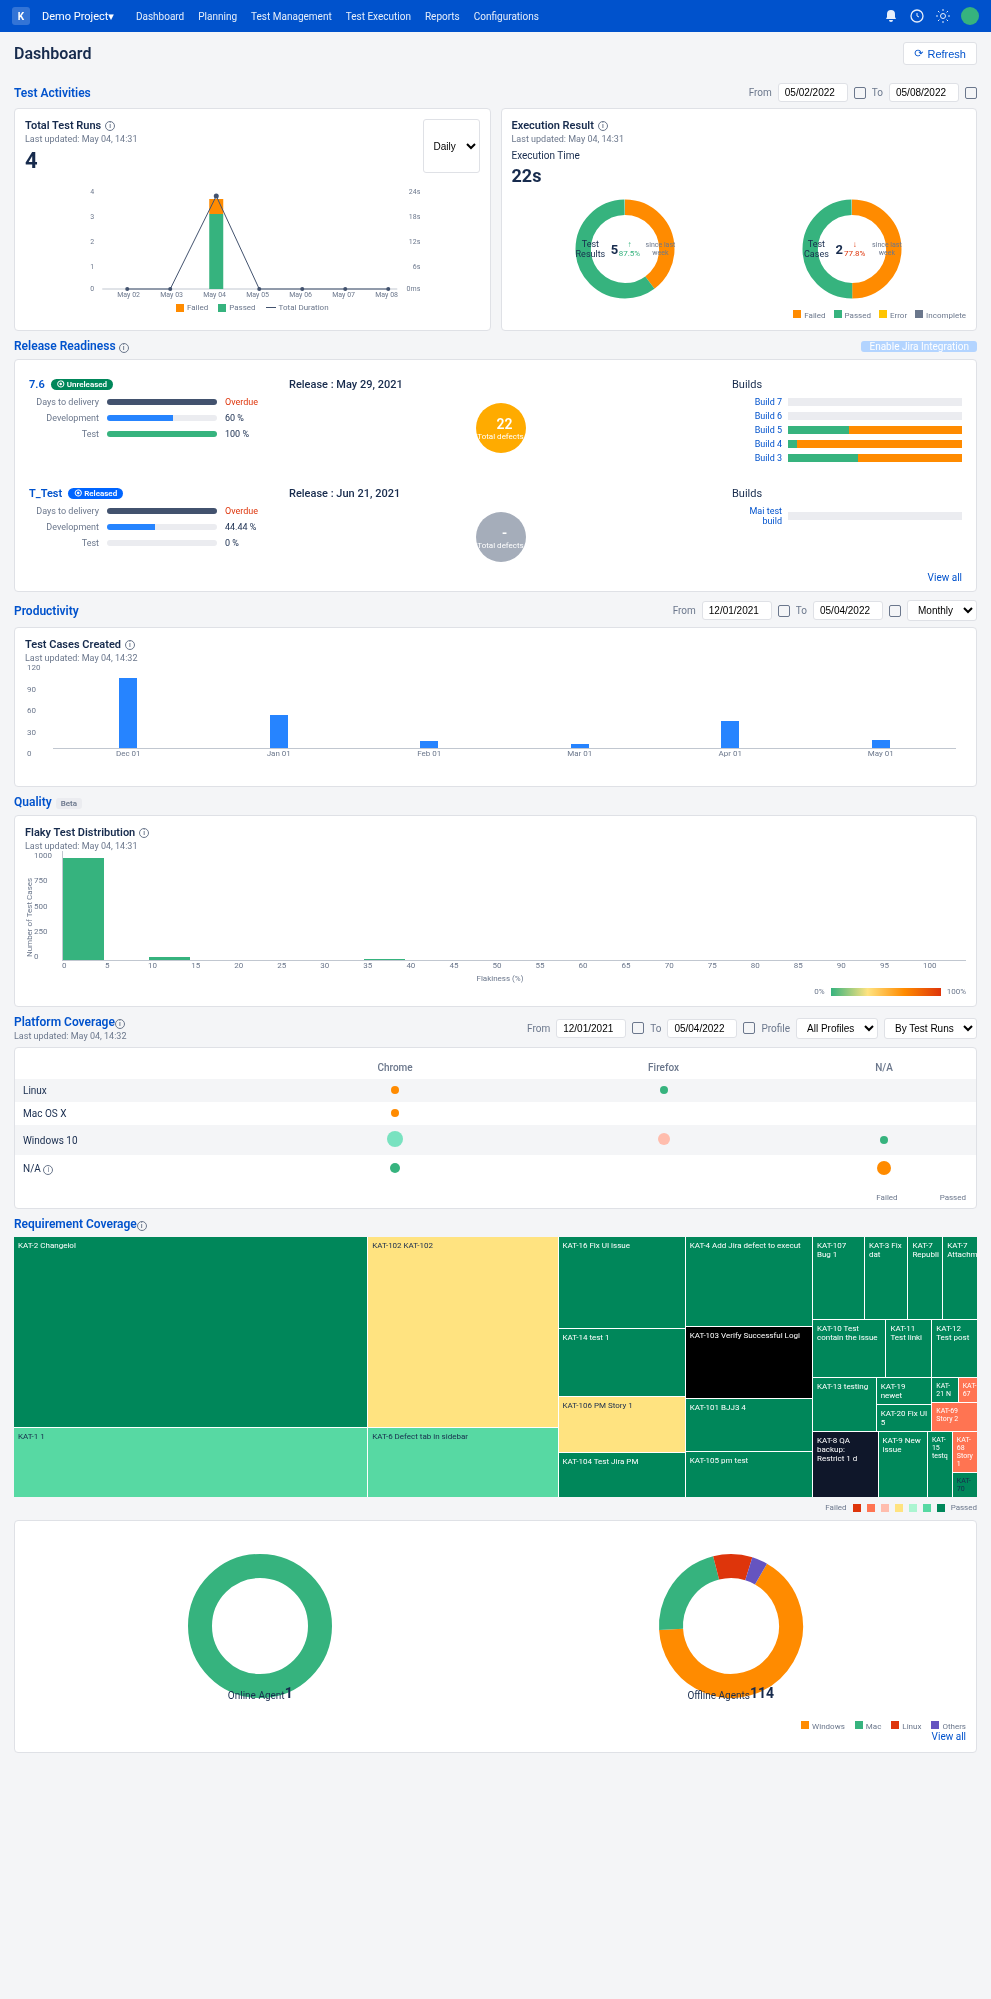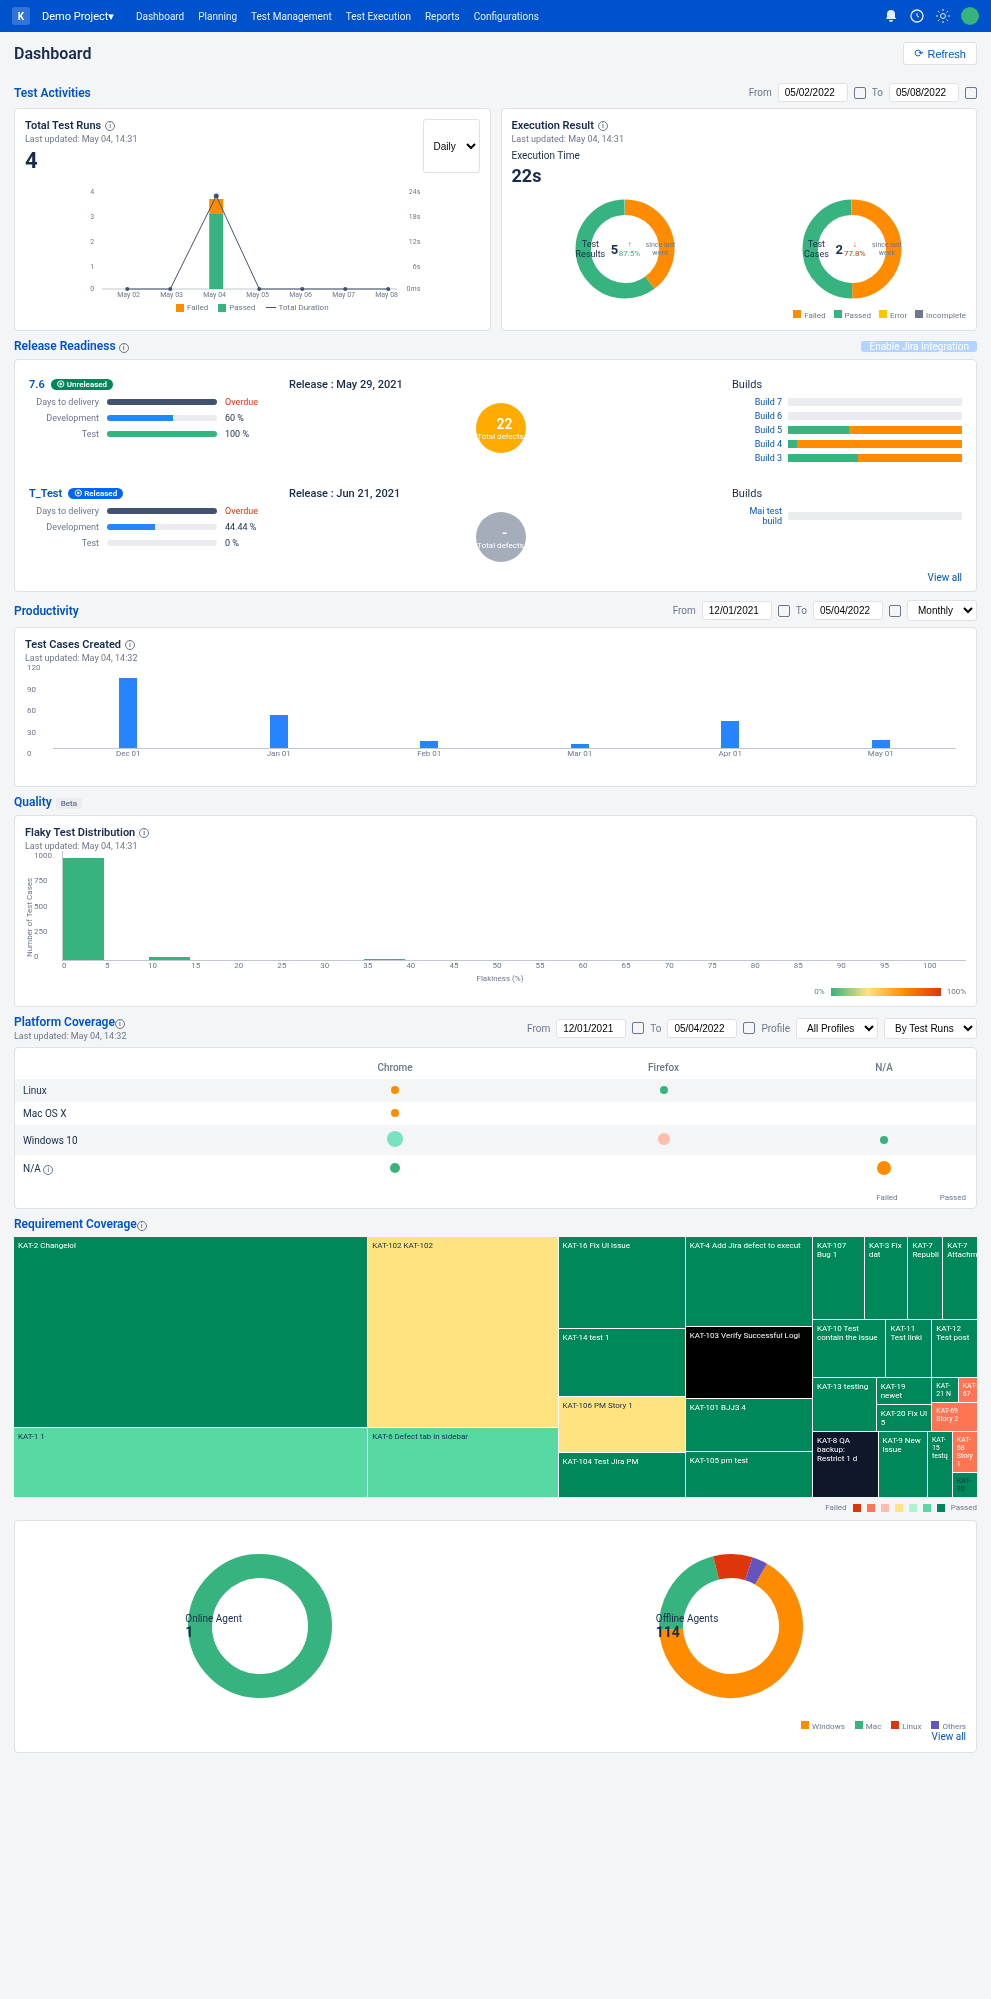--- a/index.html
+++ b/index.html
@@ -77,21 +77,21 @@
 .coverage-table tbody tr:nth-child(odd) { background: #f4f5f7; }
 .dot { display: inline-block; border-radius: 50%; }
 .treemap { display:flex; height: 260px; gap:1px; background:#fff; }
 .treemap .tm-col { display:flex; flex-direction:column; gap:1px;}
 .treemap .tm-cell { padding:4px; font-size:8px; color:#172b4d; overflow:hidden; position:relative;}
 .treemap .tm-row { display:flex; gap:1px; }
 .tm-legend { display:flex; gap:6px; justify-content:flex-end; font-size:8px; color:#6b778c; margin-top:6px; align-items:center;}
 .tm-legend .sw { width:8px; height:8px; display:inline-block; }
 .lte-row { display:flex; justify-content:space-around; padding:20px 0;}
 .big-donut { position:relative; width:150px; height:150px;}
-.big-donut-center { position:absolute; inset:0; display:flex; flex-direction:column; align-items:flex-start; justify-content:center; font-size:10px;}
+.big-donut-center { position:absolute; inset:0; display:flex; flex-direction:row; align-items:flex-end; justify-content:center; font-size:10px;}
 .big-donut-center .n { font-weight:700; font-size:14px;}
 .lte-legend { display:flex; gap:10px; justify-content:flex-end; font-size:8px; color:#6b778c;}
 svg { display:block;}
 .beta-badge { background:#ebecf0; font-size:8px; padding:1px 5px; border-radius:3px; color:#6b778c; margin-left:4px;}
 </style>
 </head>
 <body>
 
 <div class="topbar">
   <div class="topbar-left">

